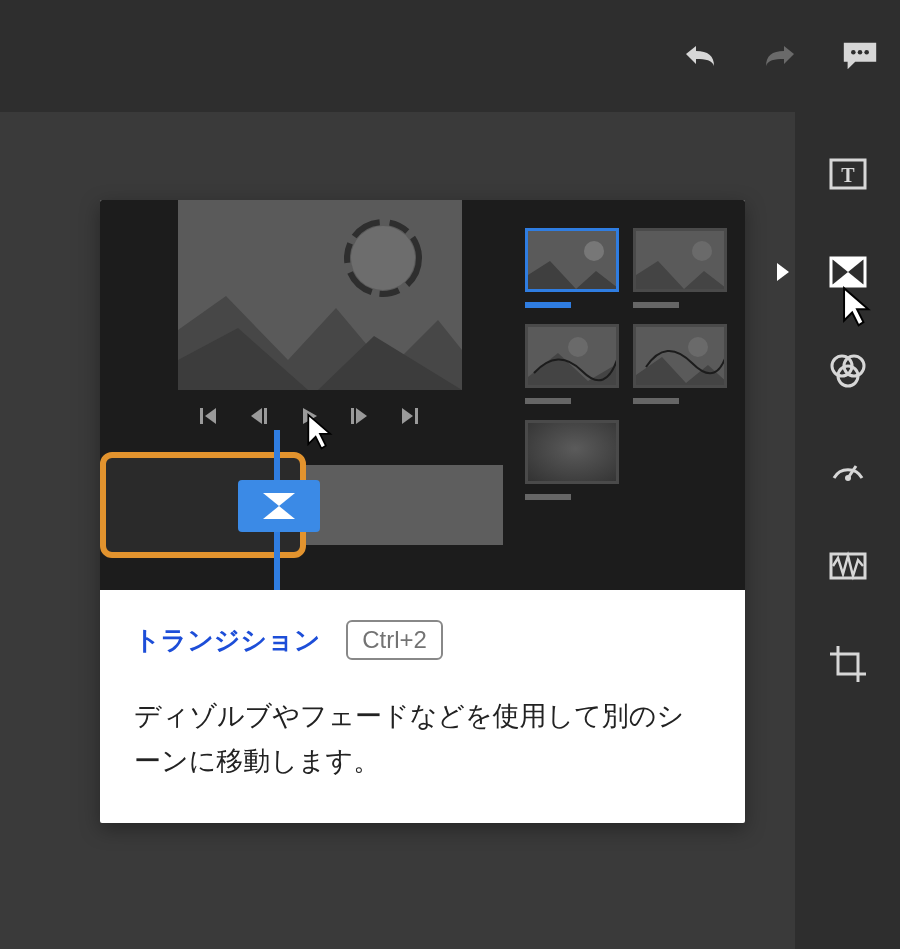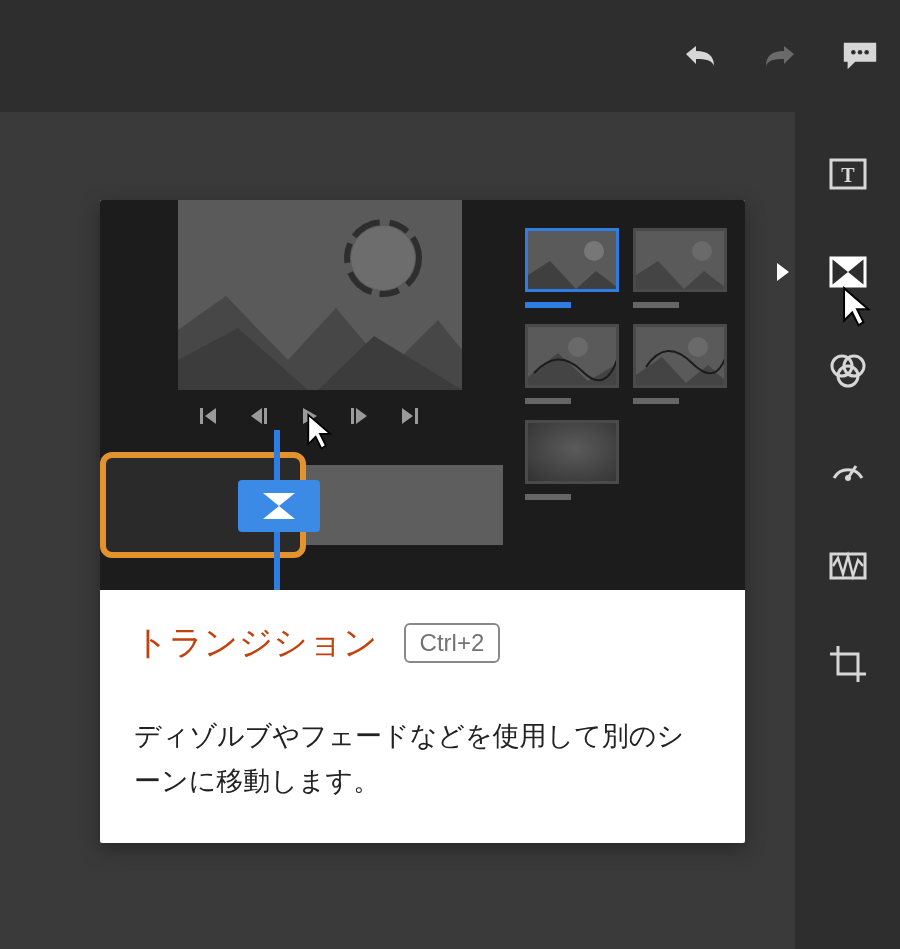--- a/index.html
+++ b/index.html
@@ -201,33 +201,33 @@
 
   .tooltip-body {
     padding: 30px 34px 40px 34px;
   }
   .tooltip-head {
     display: flex;
     align-items: center;
     gap: 26px;
   }
   .tooltip-title {
-    font-size: 34px;
-    color: #c2410c;
-    font-weight: 400;
+    font-size: 26px;
+    color: #1d4ed8;
+    font-weight: 700;
   }
   .shortcut-chip {
     border: 2px solid #888;
     border-radius: 6px;
     padding: 4px 14px;
     font-size: 24px;
     color: #737373;
   }
   .tooltip-desc {
-    margin-top: 48px;
+    margin-top: 34px;
     font-size: 27px;
     line-height: 1.65;
     color: #222;
   }
 
   .illus-cursor {
     position: absolute;
     left: 205px;
     top: 212px;
     pointer-events: none;

